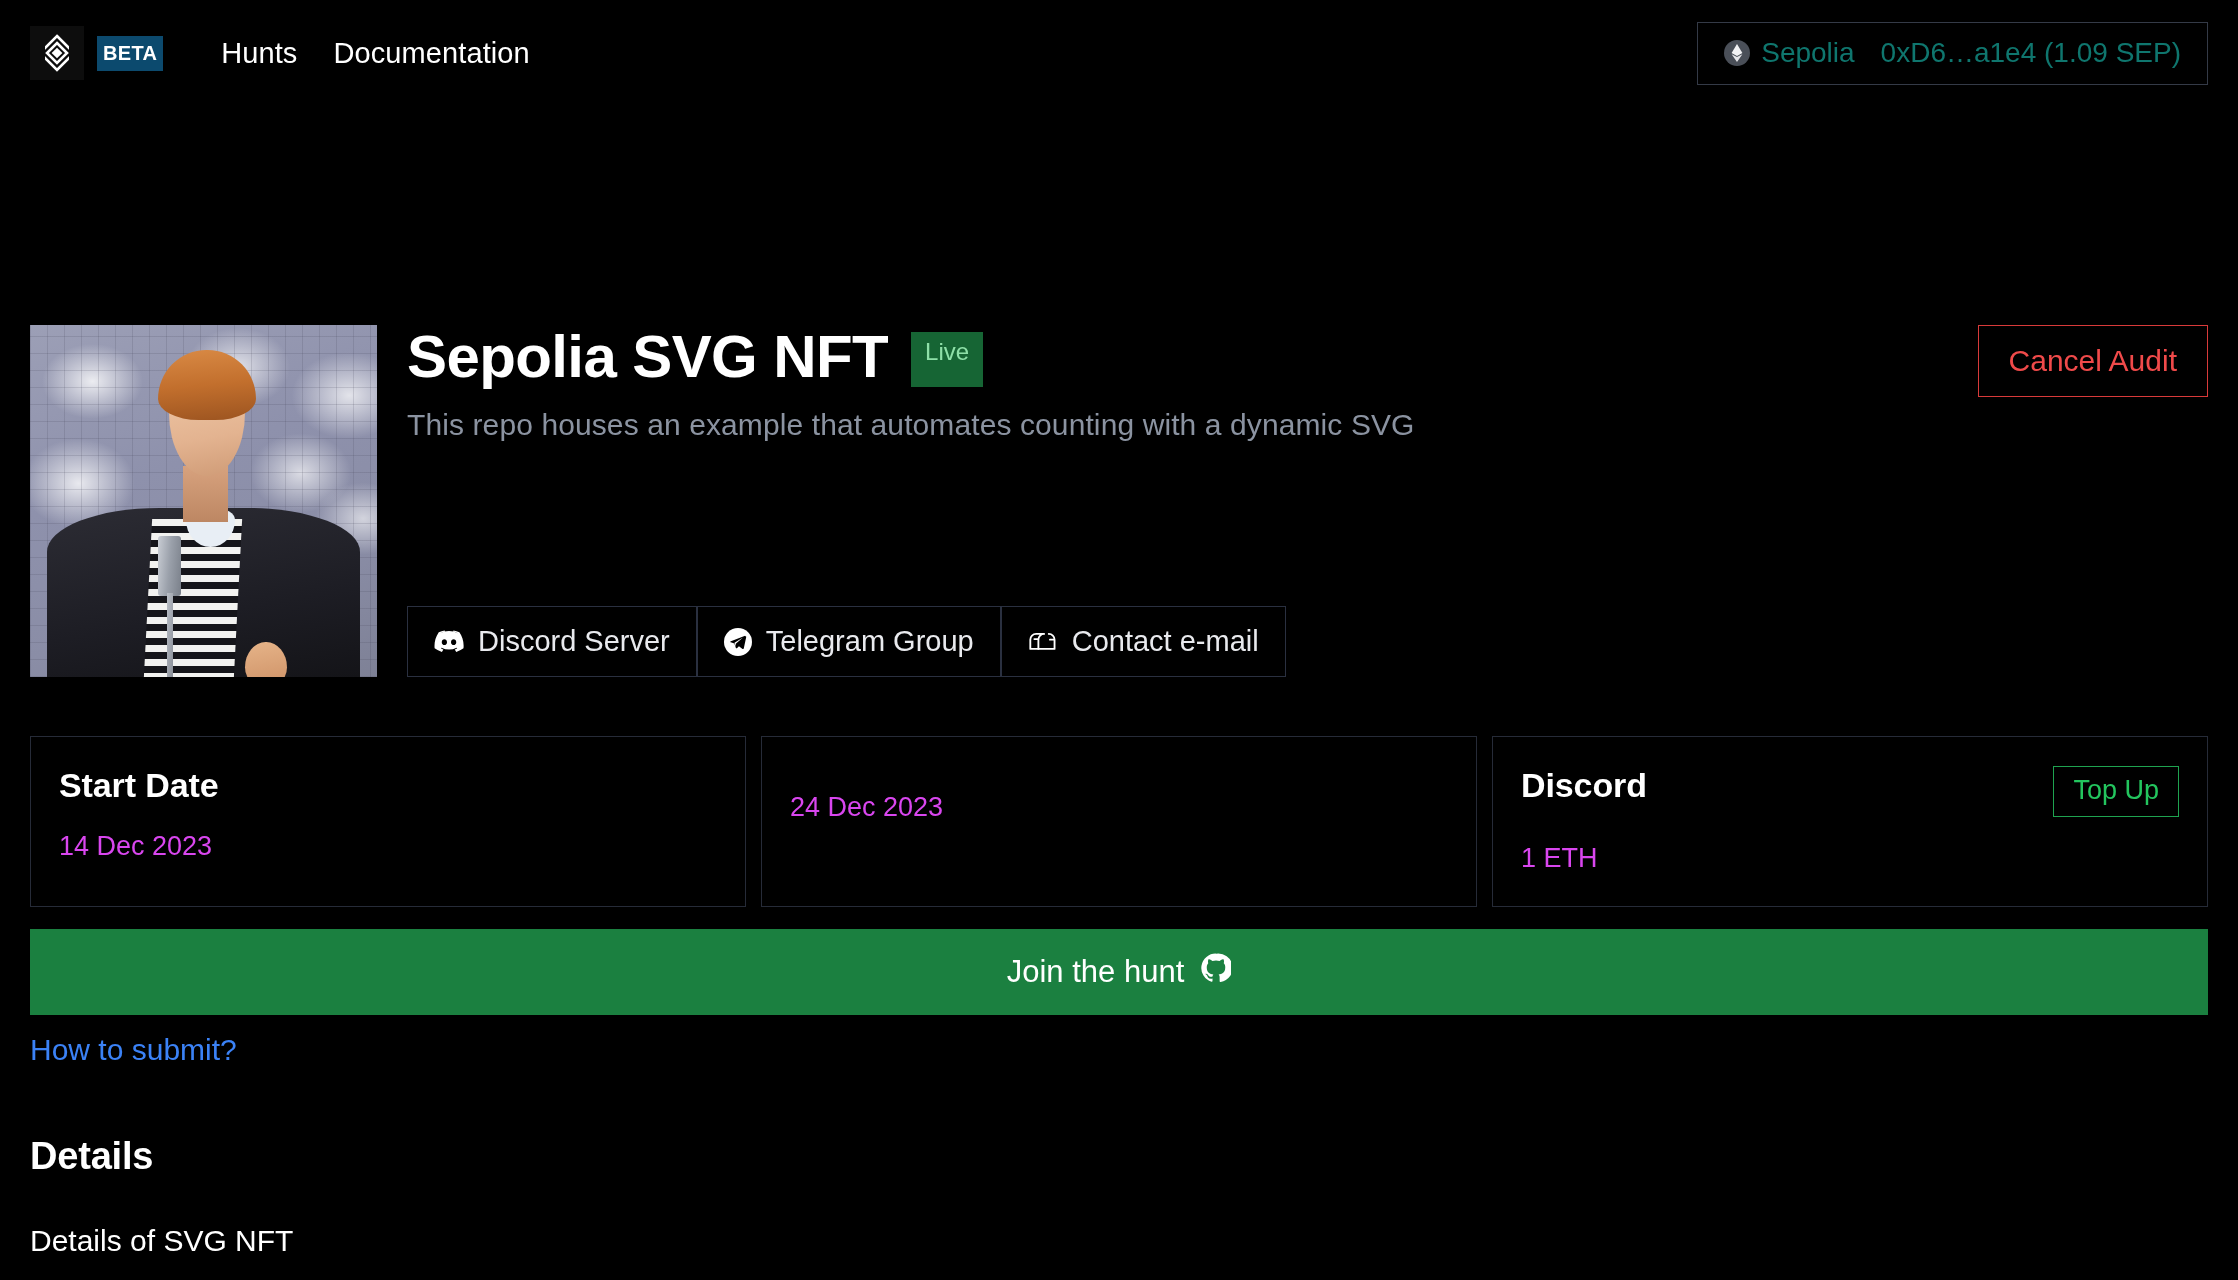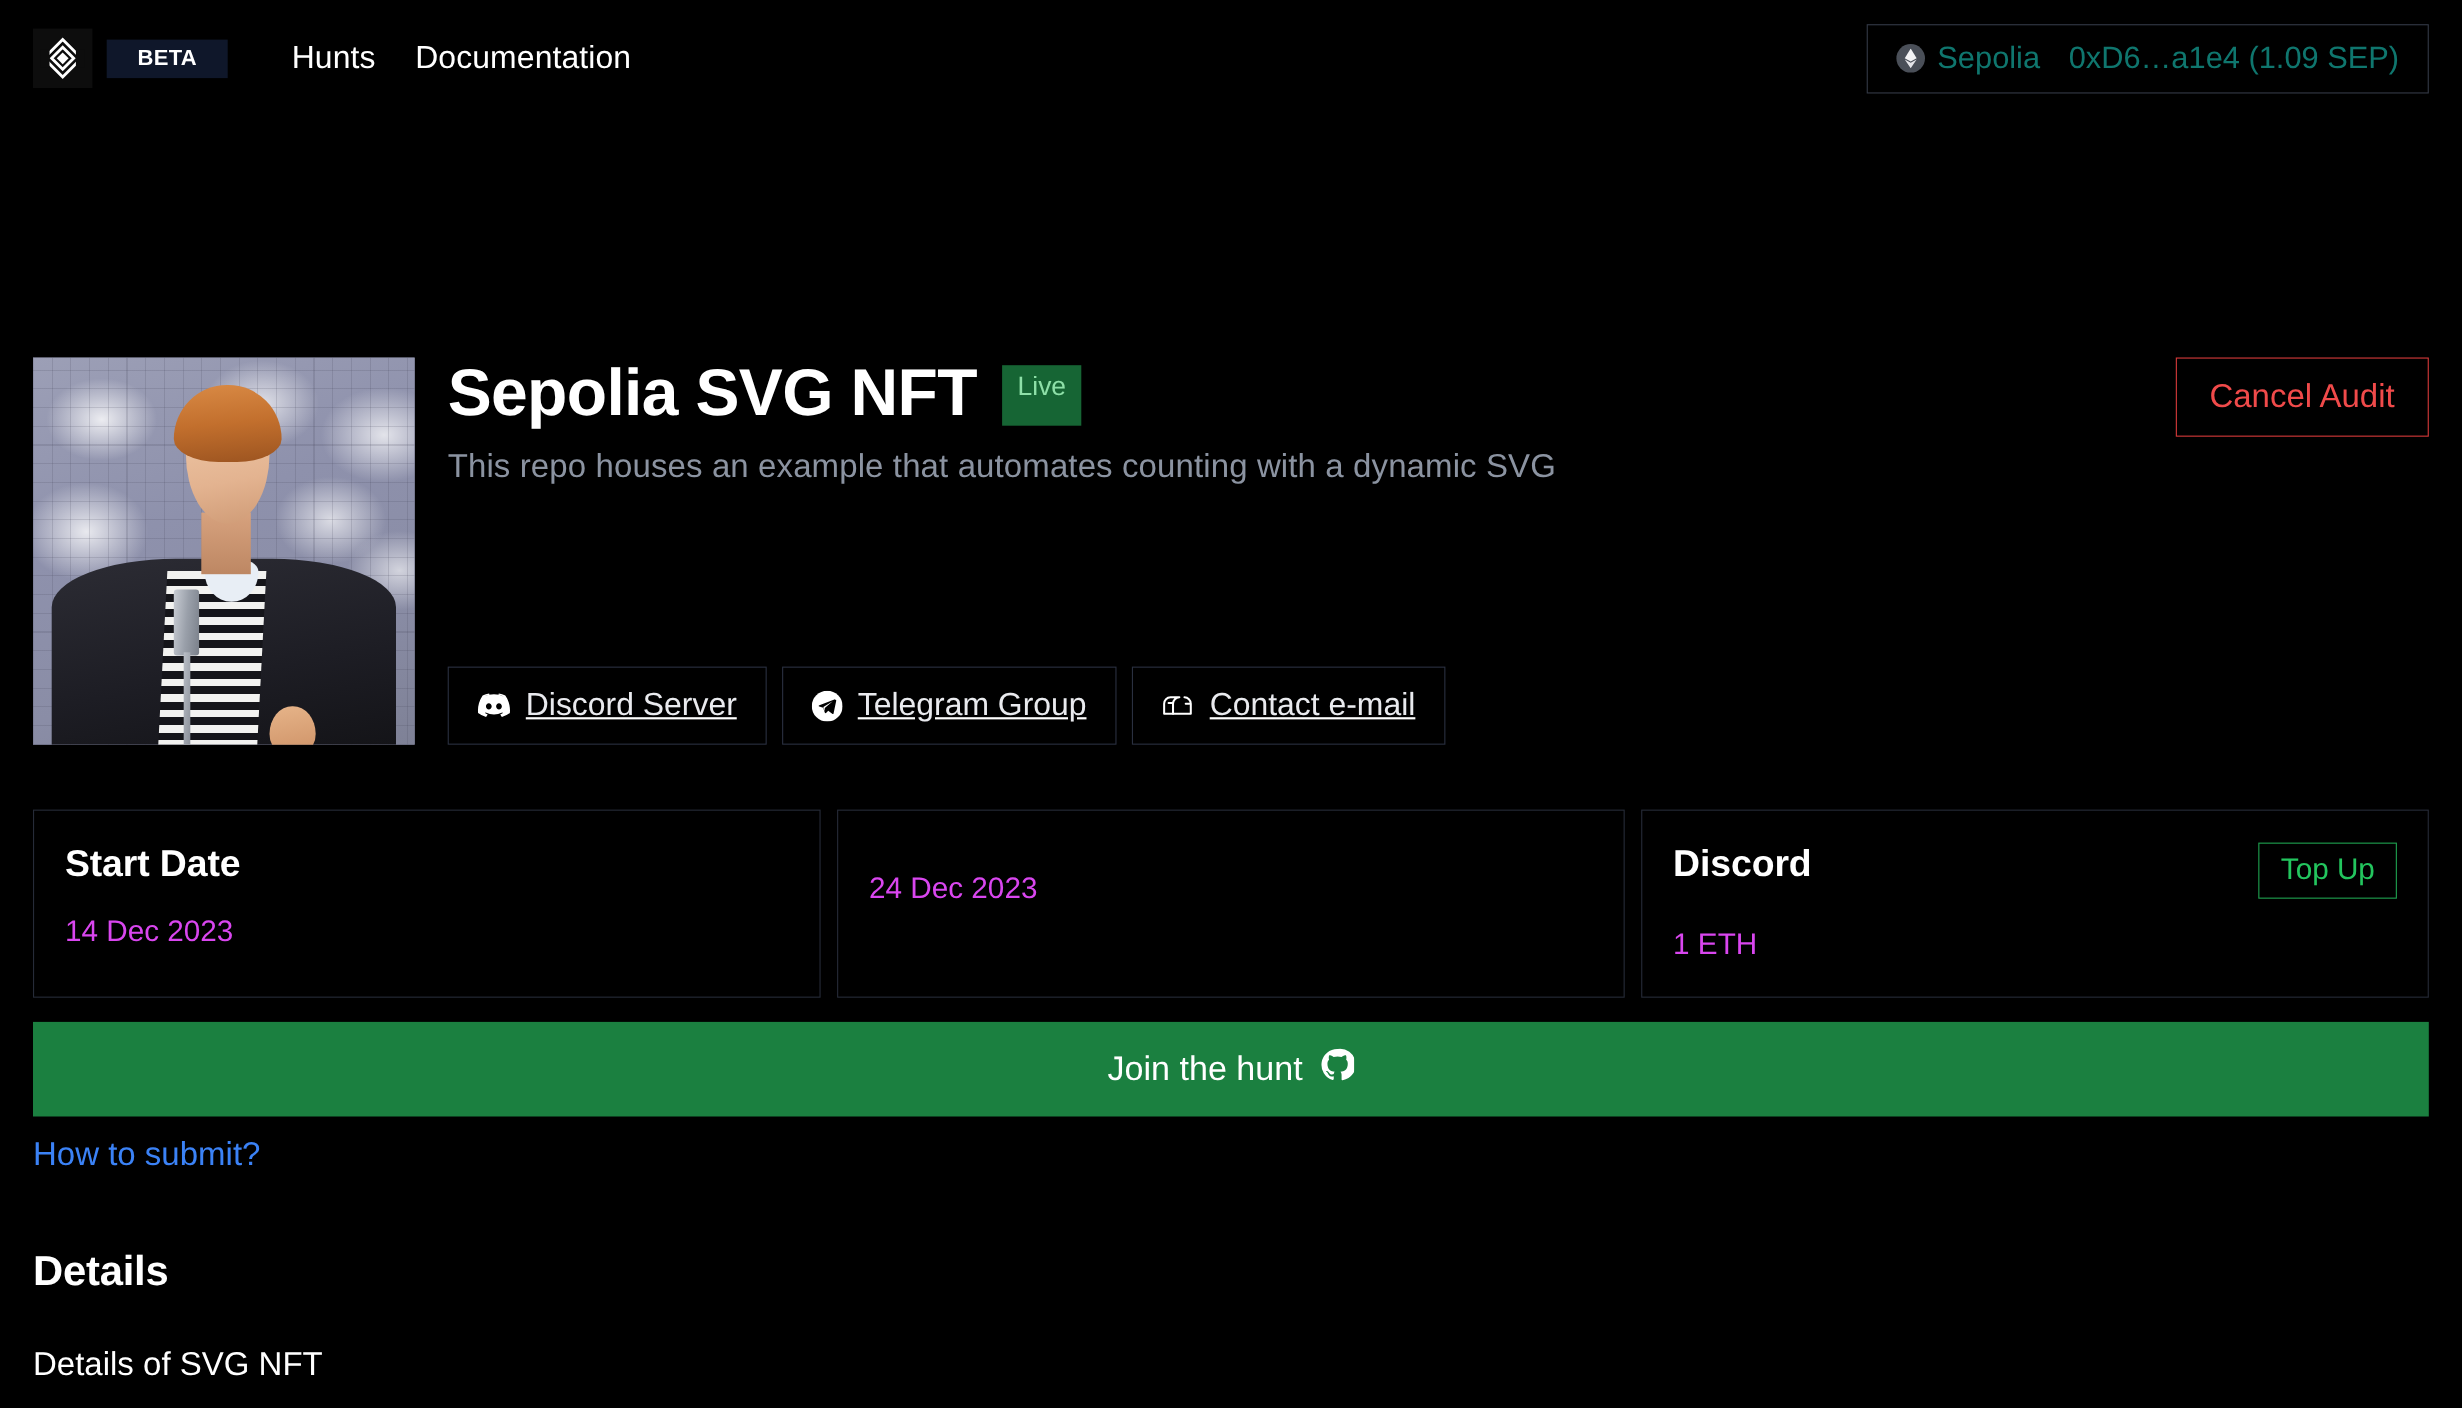--- a/index.html
+++ b/index.html
@@ -34,26 +34,26 @@
     height: 54px;
     background: #0d0d0d;
     display: flex;
     align-items: center;
     justify-content: center;
     flex: none;
   }
   .logo-mark svg { display: block; }
   .beta-badge {
     margin-left: 13px;
-    background: #0f172a;
+    background: #0c4a6e;
     color: #ffffff;
     font-size: 20px;
     font-weight: 700;
     letter-spacing: 0.3px;
-    padding: 7px 28px 8px;
+    padding: 7px 6px 8px;
     line-height: 1;
     flex: none;
   }
   .nav-links {
     display: flex;
     align-items: center;
     gap: 36px;
     margin-left: 58px;
   }
   .nav-link {
@@ -223,22 +223,20 @@
   .hunt-sub {
     margin-top: 20px;
     font-size: 30px;
     color: #8b93a1;
     letter-spacing: 0.1px;
   }
 
   .social-row {
     margin-top: auto;
     display: flex;
-    gap: 14px;
-    text-decoration: underline;
   }
   .social-btn {
     border: 1px solid #2a3040;
     background: #000000;
     color: #e9eaee;
     font-size: 29px;
     padding: 18px 26px;
     display: inline-flex;
     align-items: center;
     gap: 14px;

